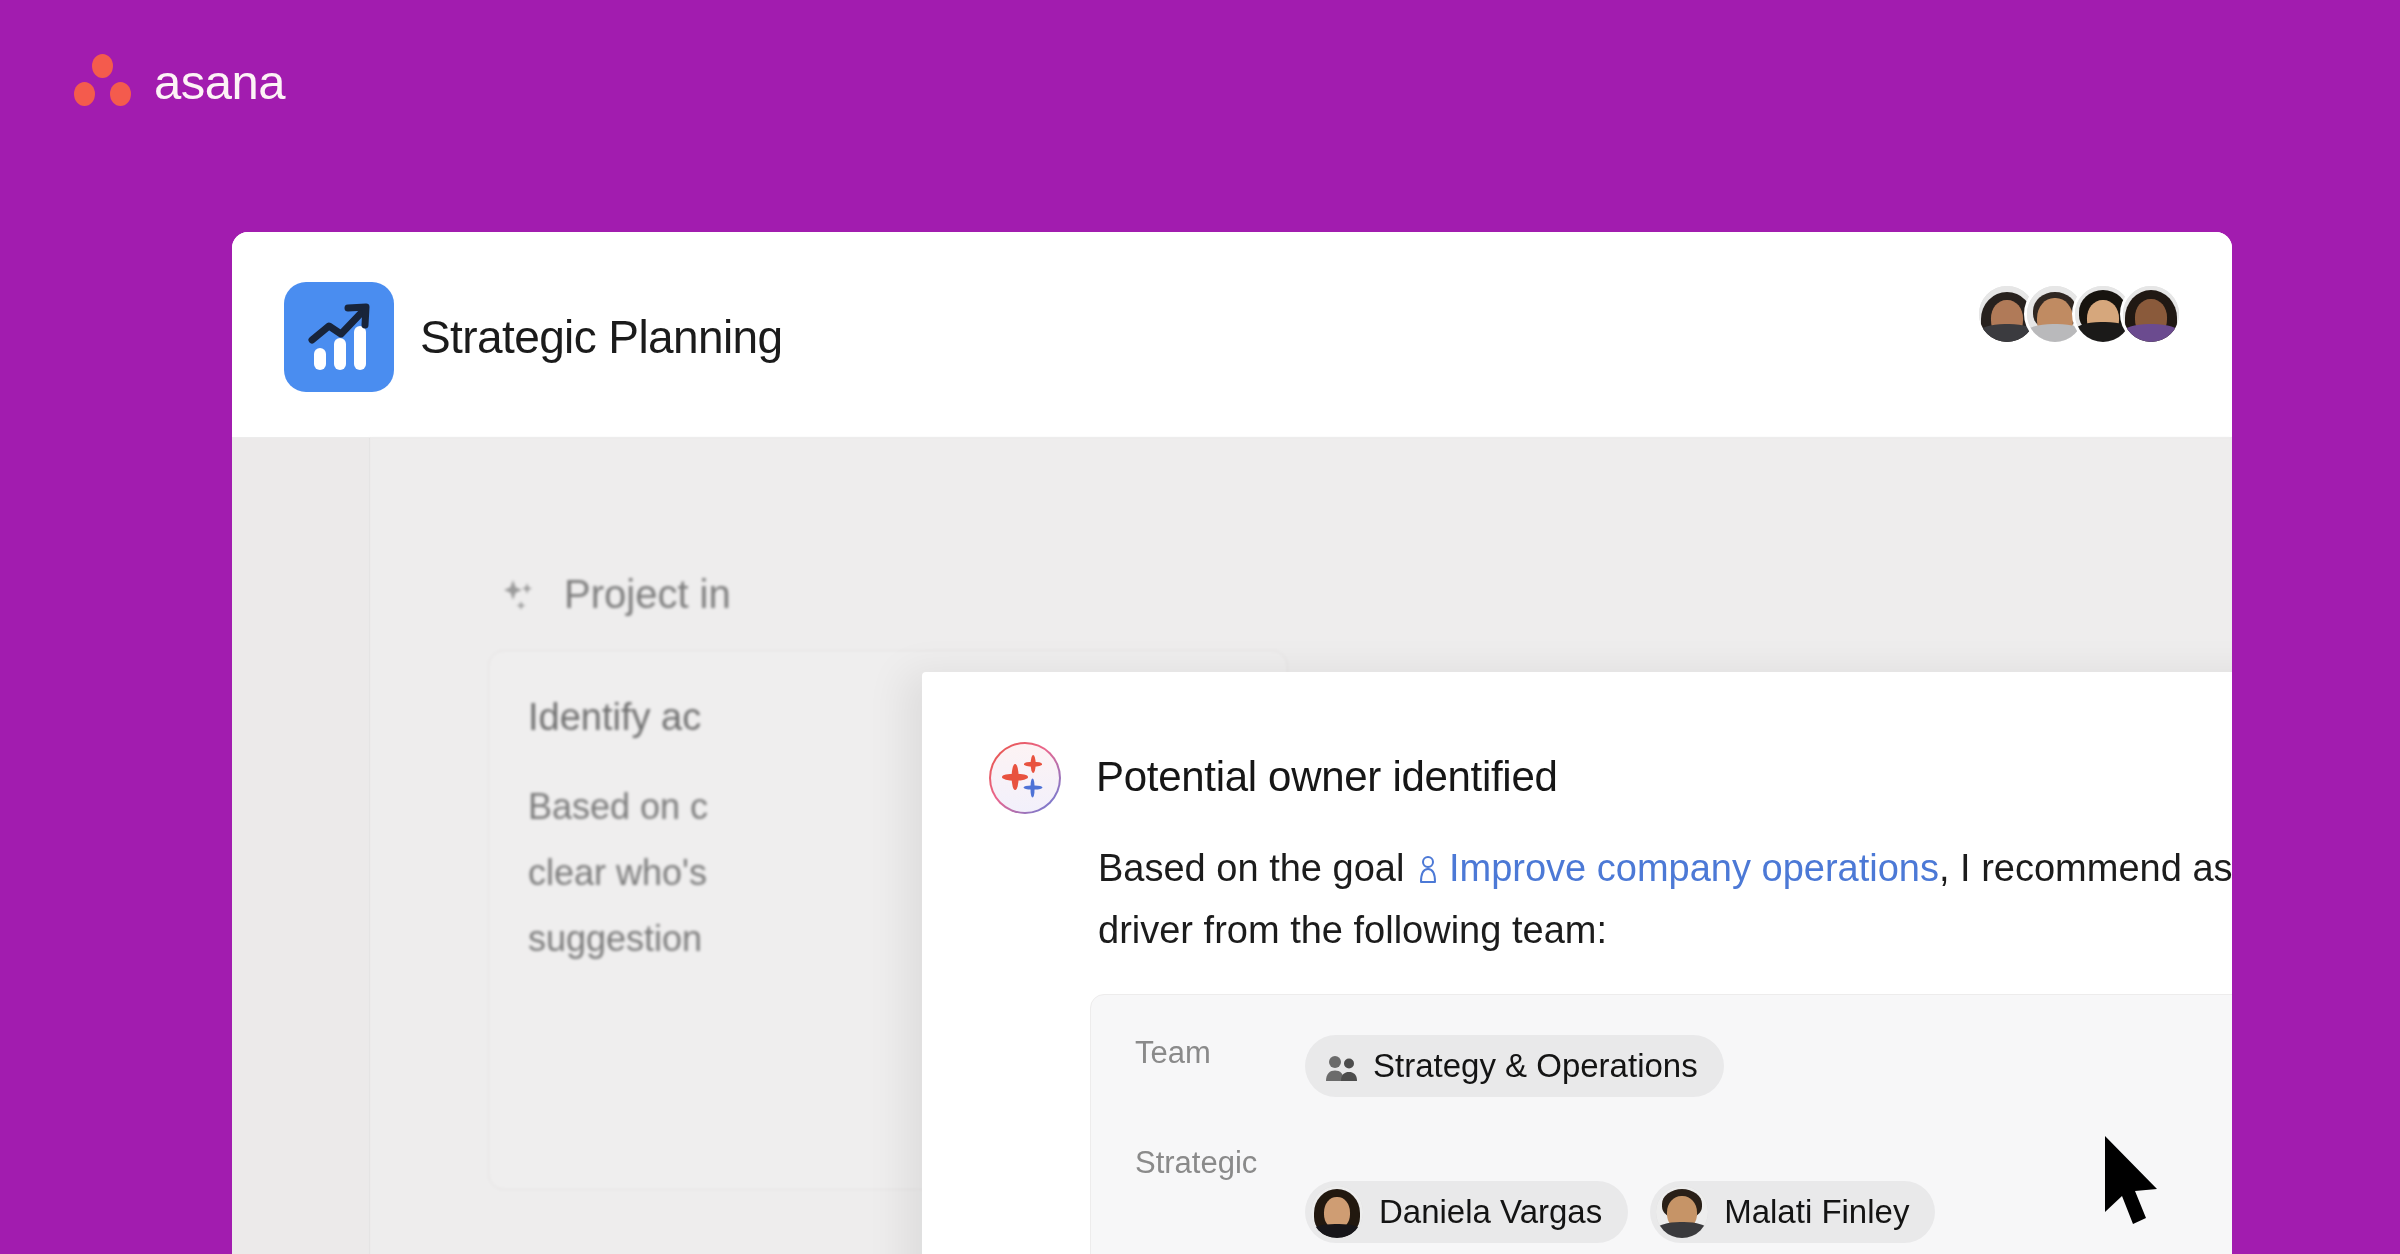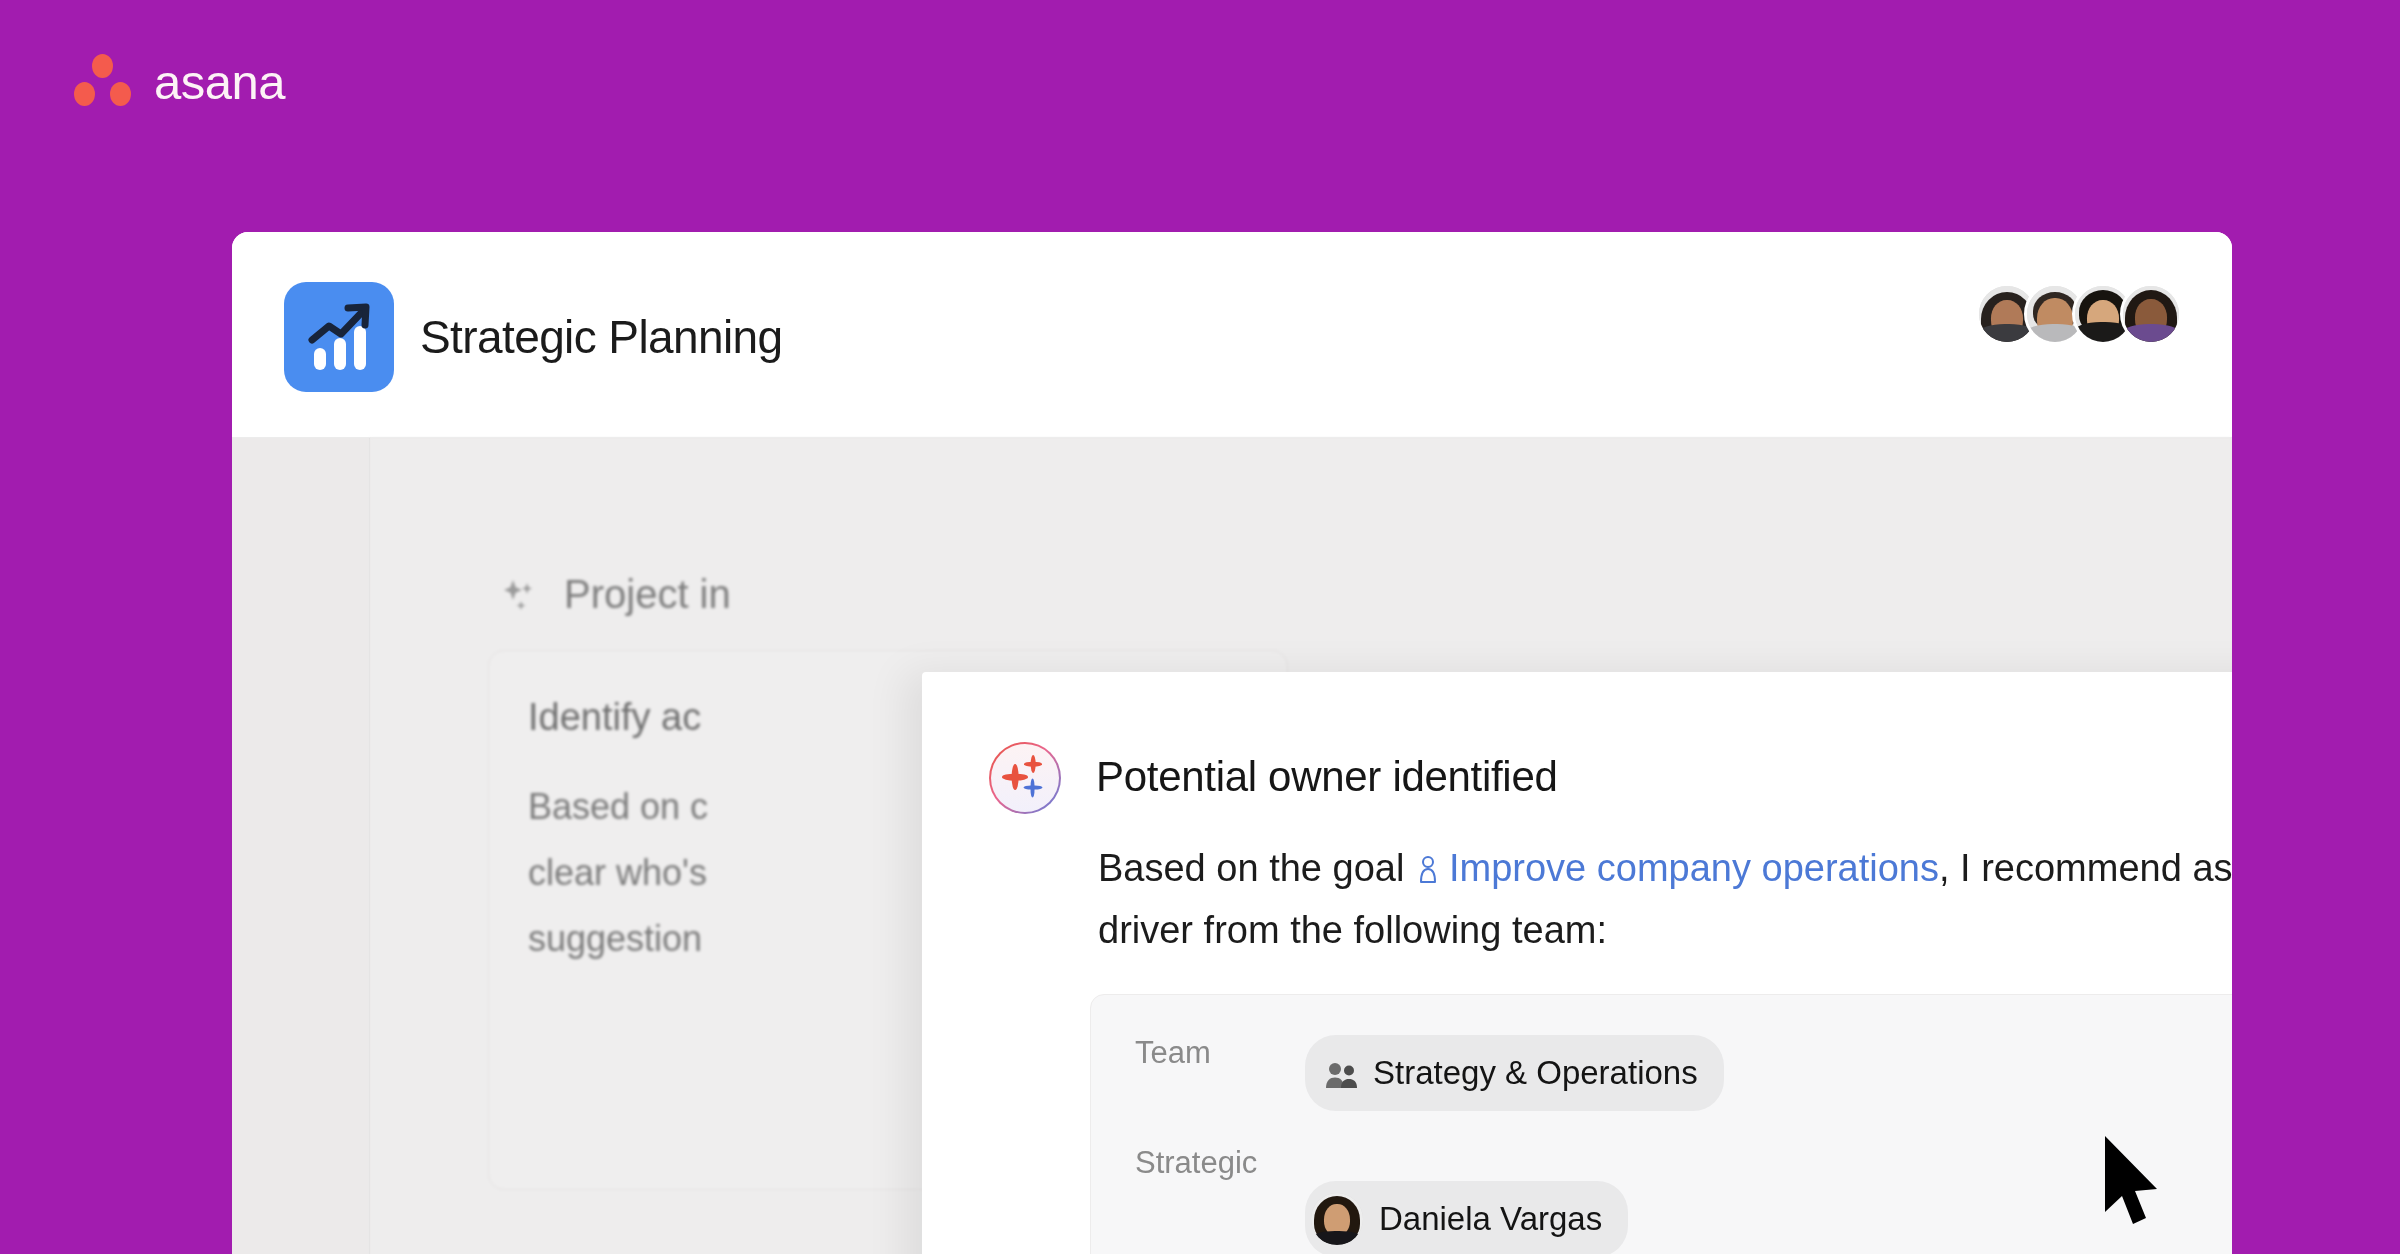--- a/index.html
+++ b/index.html
@@ -229,21 +229,21 @@
   }
   .det-row.r1 { top: 40px; }
   .det-row.r2 { top: 150px; }
   .det-label {
     width: 170px;
     font-size: 31px;
     color: #8a8a8a;
   }
   .chip {
     display: inline-flex; align-items: center;
-    height: 76px;
+    height: 62px;
     padding: 0 26px 0 20px;
     border-radius: 31px;
     background: #e9e9ea;
     font-size: 33px;
     color: #141414;
     white-space: nowrap;
     margin-right: 22px;
   }
   .chip.person { padding-left: 6px; margin-top: 36px; }
   .chip .people-icon {
@@ -399,20 +399,31 @@
               <span class="face">
                 <span class="bg" style="background:#ededed"></span>
                 <span class="hair" style="width:46px;height:48px;top:3px;background:#22180f"></span>
                 <span class="skin" style="width:26px;height:32px;top:11px;background:#cf9d73"></span>
                 <span class="body" style="width:50px;height:14px;background:#17161a"></span>
               </span>
             </span>
             <span>Daniela Vargas</span>
           </span>
 
+          <span class="chip person">
+            <span class="av-sm">
+              <span class="face">
+                <span class="bg" style="background:#ededed"></span>
+                <span class="hair" style="width:40px;height:30px;top:3px;background:#2a2018"></span>
+                <span class="skin" style="width:30px;height:34px;top:10px;background:#c69467"></span>
+                <span class="body" style="width:50px;height:16px;background:#3a3a3d"></span>
+              </span>
+            </span>
+            <span>Malati Finley</span>
+          </span>
         </div>
       </div>
 
     </div>
   </div>
 
   <div class="cursor">
     <svg width="58" height="96" viewBox="0 0 58 96" aria-hidden="true">
       <path d="M3 2 L3 78 L20 62 L31 90 L44 84 L33 57 L55 55 Z" fill="#000000"></path>
     </svg>

